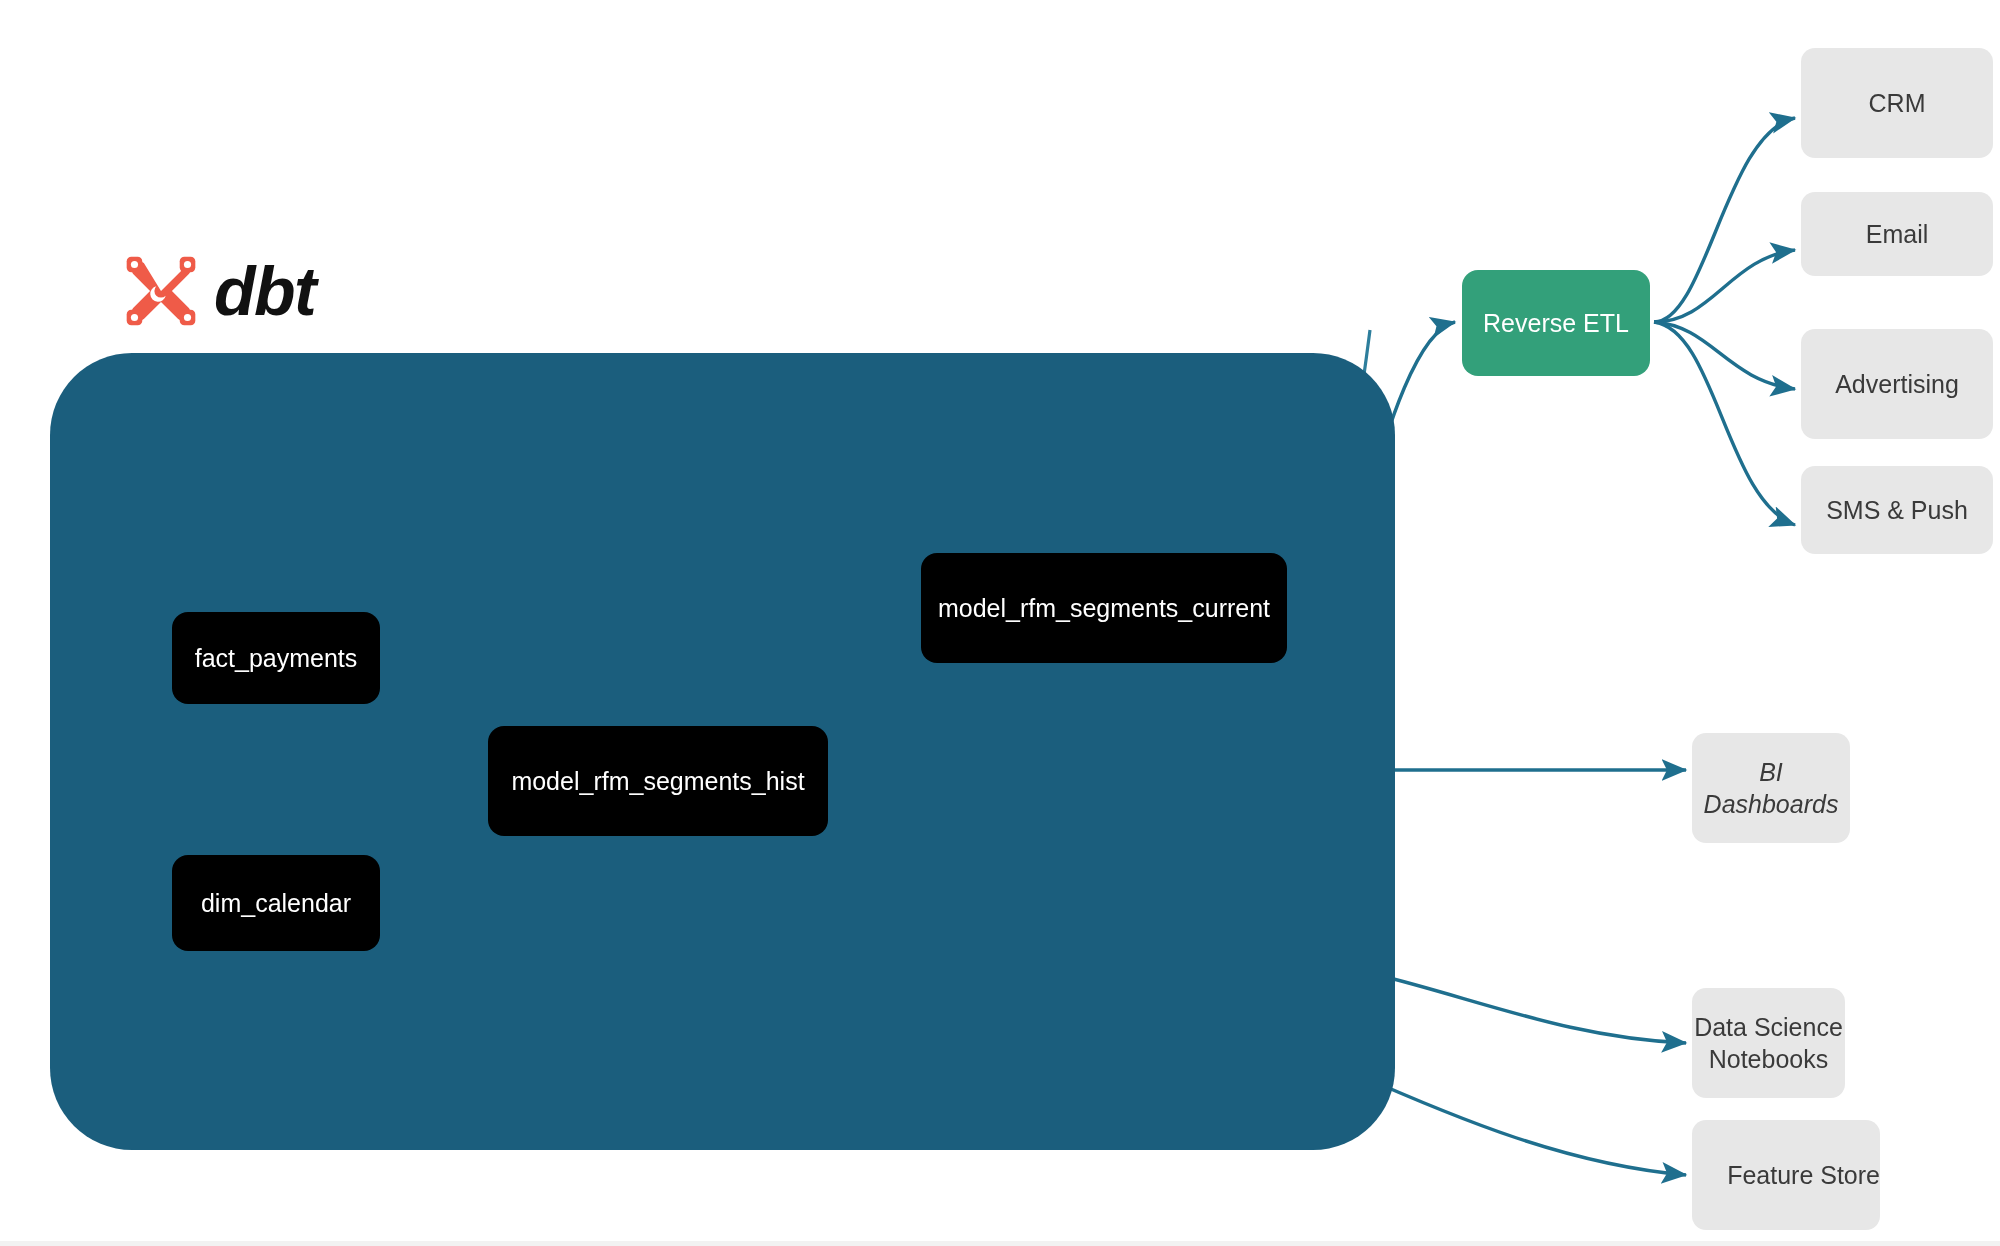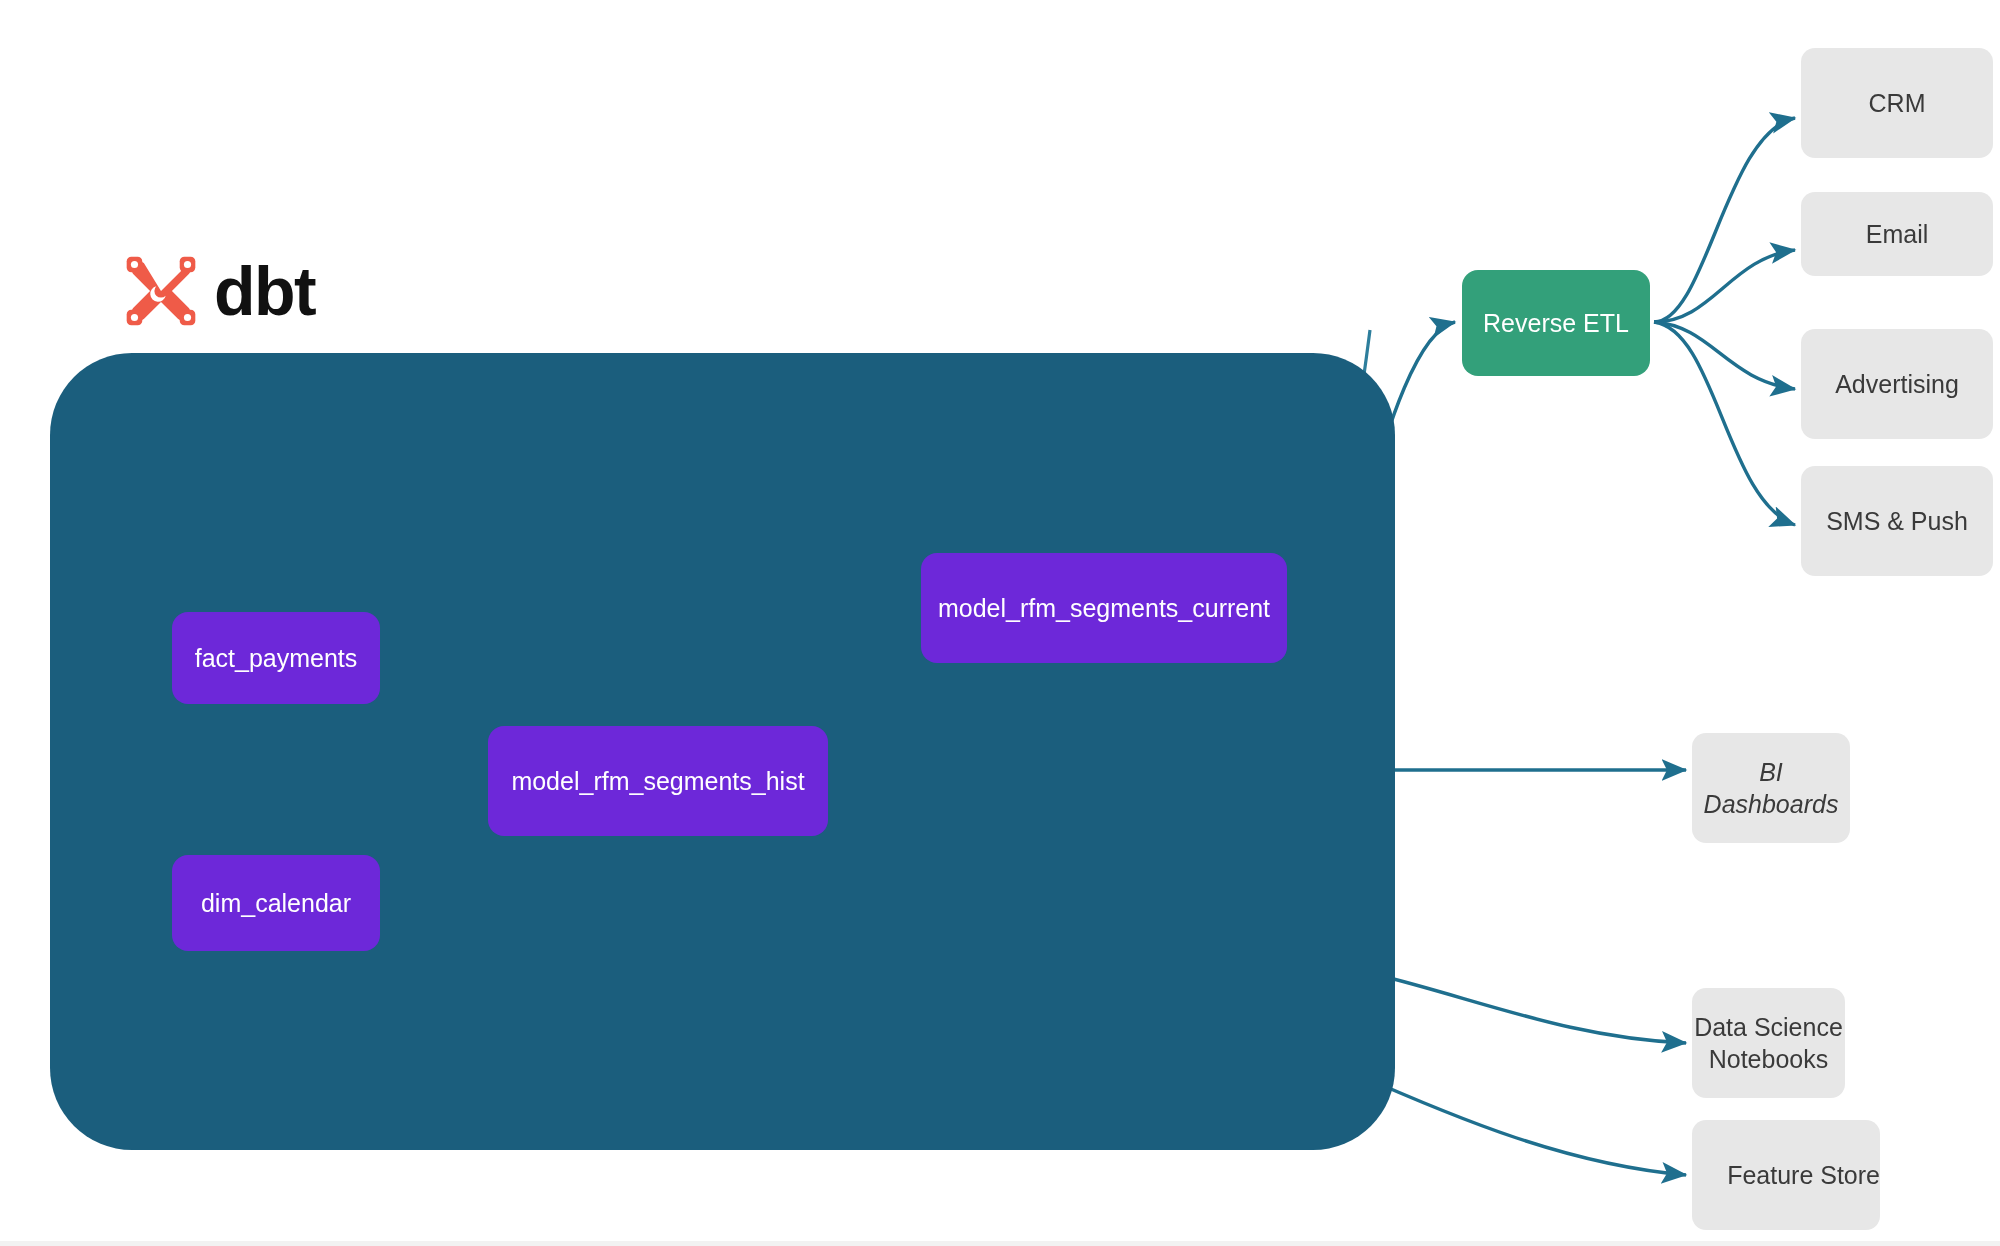--- a/index.html
+++ b/index.html
@@ -24,20 +24,21 @@
   }
 
   
   .brand {
     position: absolute;
     left: 122px;
     top: 252px;
     display: flex;
     align-items: center;
     gap: 14px;
+    font-style: italic;
   }
   .brand-logo { width: 78px; height: 78px; display: block; }
   .brand-word {
     font-size: 68px;
     font-weight: 700;
     color: #111111;
     letter-spacing: -1.5px;
     line-height: 1;
   }
 
@@ -55,21 +56,21 @@
   
   .node {
     position: absolute;
     display: flex;
     align-items: center;
     justify-content: center;
     text-align: center;
     border-radius: 14px;
   }
   .node-model {
-    background: #6d28d9;
+    background: #000000;
     color: #ffffff;
     font-size: 25px;
     border-radius: 16px;
   }
   .node-reverse-etl {
     background: #33a07a;
     color: #ffffff;
     font-size: 25px;
     border-radius: 16px;
   }
@@ -85,21 +86,21 @@
   #n-fact-payments        { left: 172px; top: 612px;  width: 208px; height: 92px; }
   #n-dim-calendar         { left: 172px; top: 855px;  width: 208px; height: 96px; }
   #n-rfm-hist             { left: 472px; top: 726px;  width: 340px; height: 110px; margin-left: 16px; }
   #n-rfm-current          { left: 921px; top: 553px;  width: 366px; height: 110px; }
 
   
   #n-reverse-etl          { left: 1462px; top: 270px;  width: 188px; height: 106px; }
   #n-crm                  { left: 1801px; top: 48px;   width: 192px; height: 110px; }
   #n-email                { left: 1801px; top: 192px;  width: 192px; height: 84px; }
   #n-advertising          { left: 1801px; top: 329px;  width: 192px; height: 110px; }
-  #n-sms-push             { left: 1801px; top: 466px;  width: 192px; height: 110px; }
+  #n-sms-push             { left: 1801px; top: 466px;  width: 192px; height: 88px; }
   #n-bi-dashboards        { left: 1692px; top: 733px;  width: 158px; height: 110px; font-style: italic; }
   #n-ds-notebooks         { left: 1692px; top: 988px;  width: 153px; height: 110px; }
   #n-feature-store        { left: 1692px; top: 1120px; width: 188px; height: 110px; justify-content: flex-end; }
 
   .bottom-rule {
     position: absolute;
     left: 0;
     bottom: 0;
     width: 2000px;
     height: 5px;

